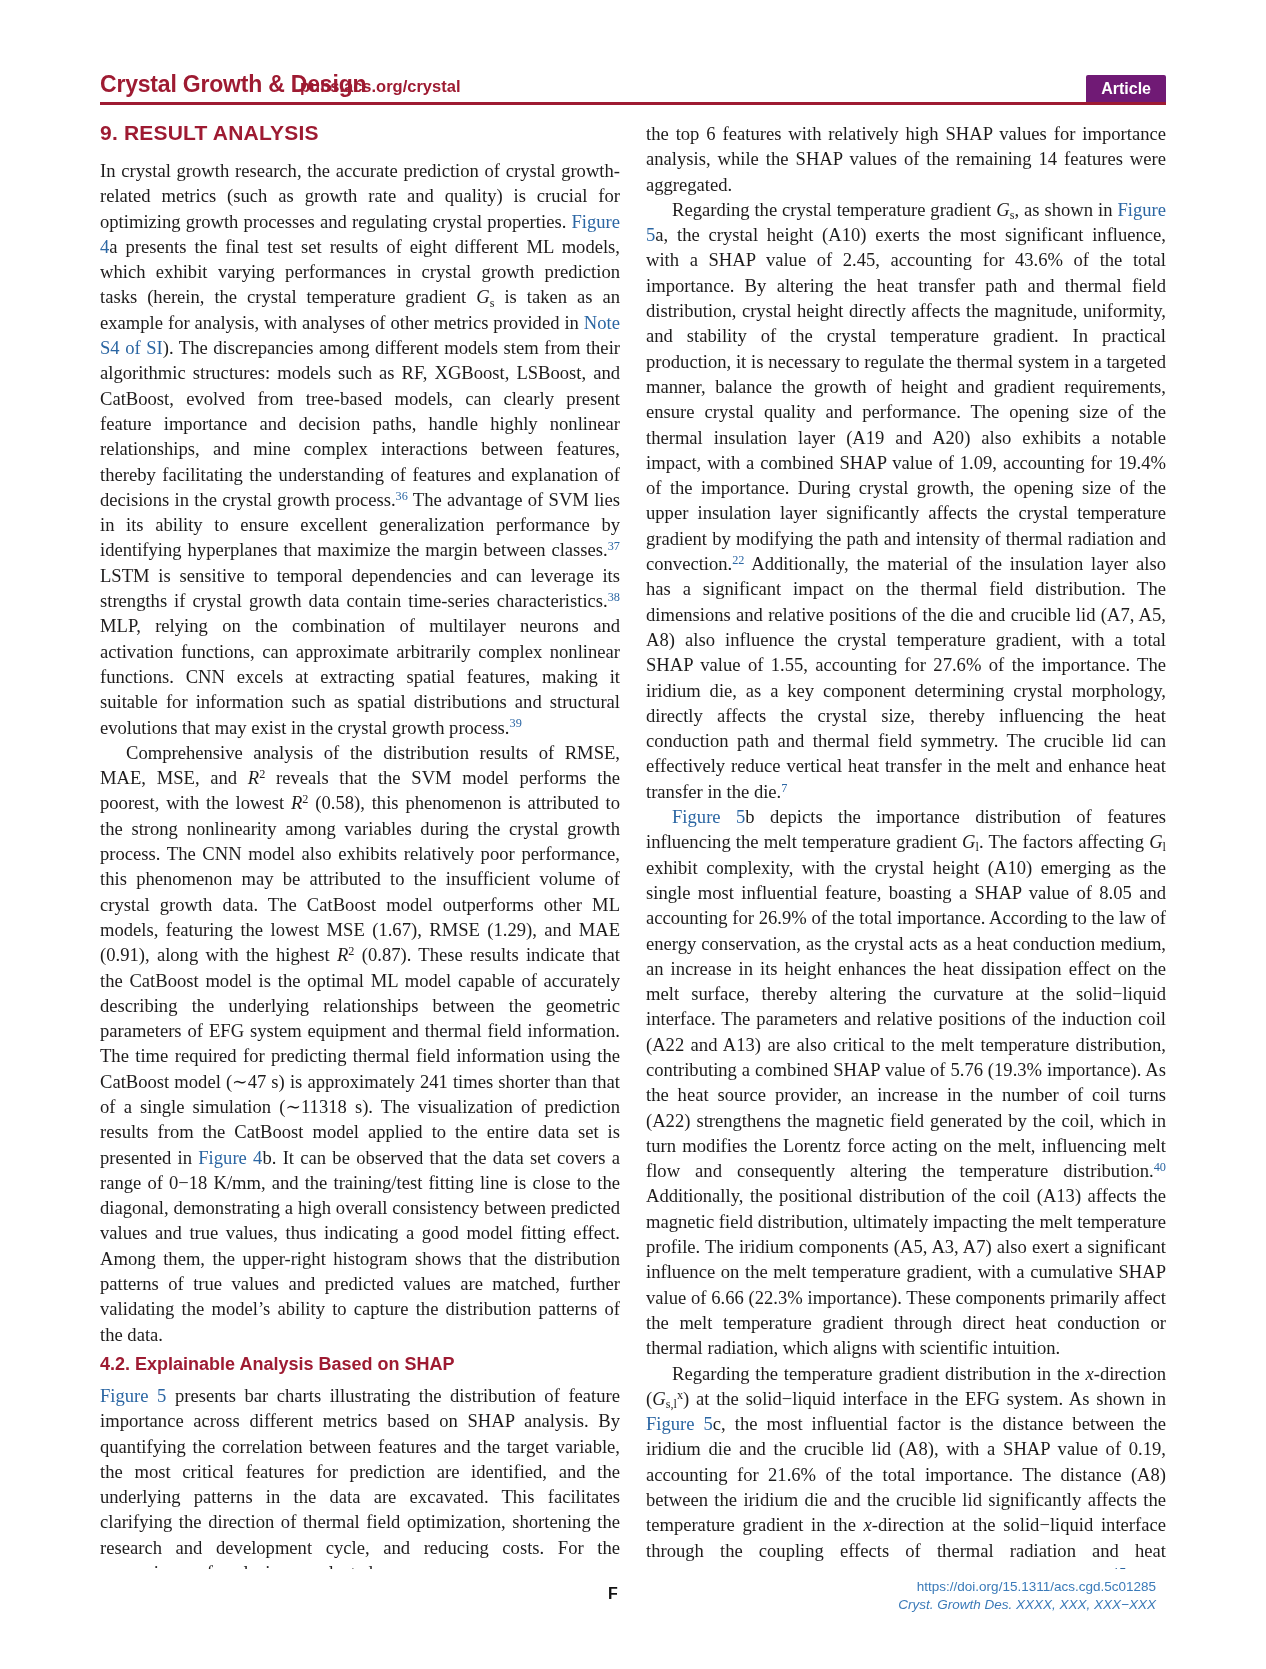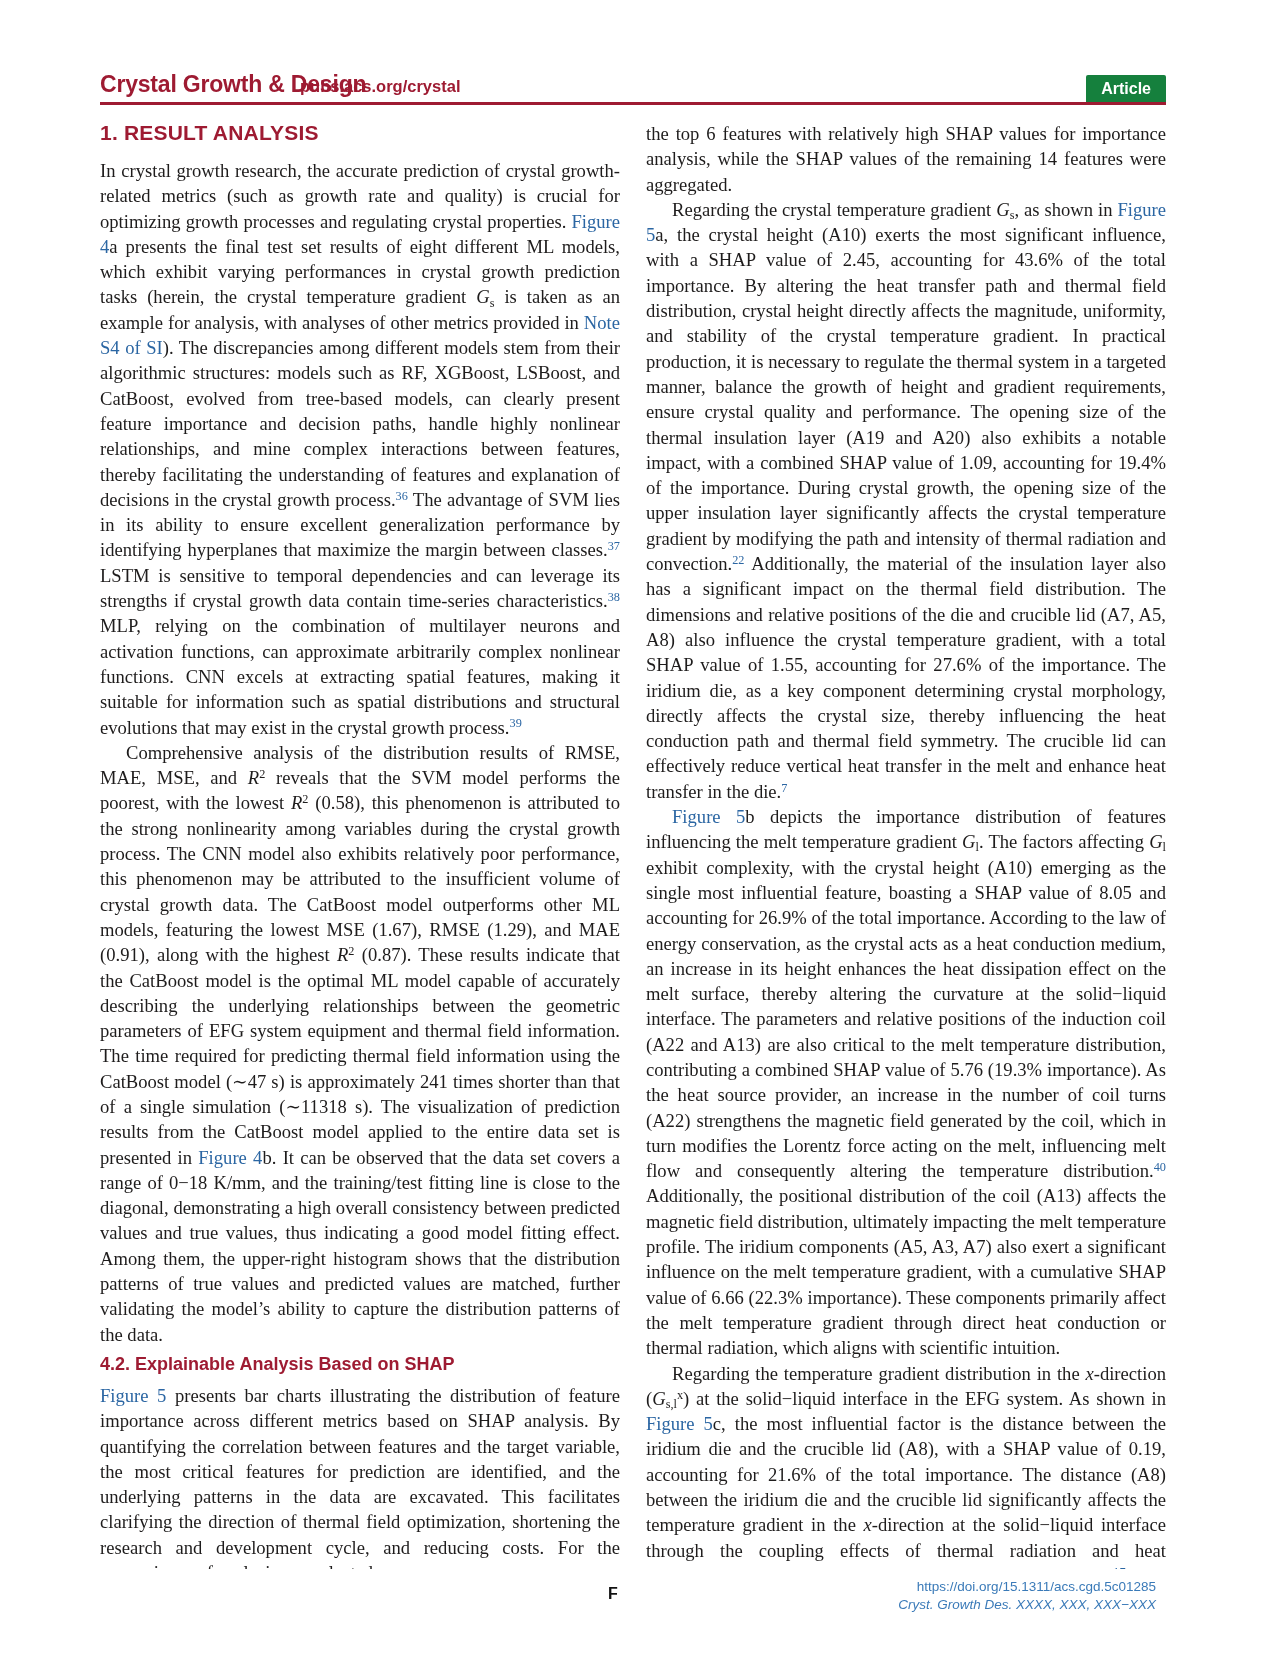--- a/index.html
+++ b/index.html
@@ -17,21 +17,21 @@
     font-family:"Liberation Sans","DejaVu Sans",sans-serif;
     font-weight:bold; font-size:23px; letter-spacing:-0.2px; color:#9e1b32;
   }
   .journal-url {
     position:absolute; left:200px; right:60px; bottom:8px; 
     font-family:Liberation Sans, sans-serif;
     font-weight:bold; font-size:16.5px; color:#9e1b32; cursor:pointer;
   }
   .badge {
     position:absolute; right:0; bottom:0;
-    background:#15803d; color:#ffffff;
+    background:#701a75; color:#ffffff;
     font-family:"Liberation Sans","DejaVu Sans",sans-serif;
     font-weight:bold; font-size:16px; padding:5px 15px 6px 15px; border-radius:2px 2px 0 0;
   }
   .header-rule { position:absolute; left:100px; right:100px; top:102px; height:3px; background:#9e1b32; }
   
   .columns {
     position:absolute; left:100px; top:121px; width:1066px; height:1448px;
     display:flex; gap:26px; overflow:hidden;
   }
   .col { width:520px; flex:0 0 520px; }
@@ -73,21 +73,21 @@
 
   <div class="header">
     <div class="journal-title">Crystal Growth &amp; Design</div>
     <div class="journal-url">pubs.acs.org/crystal</div>
     <div class="badge">Article</div>
   </div>
   <div class="header-rule"></div>
 
   <div class="columns">
     <div class="col">
-      <div class="sec-h1">1. RESULT ANALYSIS</div>
+      <div class="sec-h1">9. RESULT ANALYSIS</div>
       <p class="noindent">In crystal growth research, the accurate prediction of crystal growth-related metrics (such as growth rate and quality) is crucial for optimizing growth processes and regulating crystal properties. <span class="link">Figure 4</span>a presents the final test set results of eight different ML models, which exhibit varying performances in crystal growth prediction tasks (herein, the crystal temperature gradient <i>G</i><sub>s</sub> is taken as an example for analysis, with analyses of other metrics provided in <span class="link">Note S4 of SI</span>). The discrepancies among different models stem from their algorithmic structures: models such as RF, XGBoost, LSBoost, and CatBoost, evolved from tree-based models, can clearly present feature importance and decision paths, handle highly nonlinear relationships, and mine complex interactions between features, thereby facilitating the understanding of features and explanation of decisions in the crystal growth process.<span class="link"><sup>36</sup></span> The advantage of SVM lies in its ability to ensure excellent generalization performance by identifying hyperplanes that maximize the margin between classes.<span class="link"><sup>37</sup></span> LSTM is sensitive to temporal dependencies and can leverage its strengths if crystal growth data contain time-series characteristics.<span class="link"><sup>38</sup></span> MLP, relying on the combination of multilayer neurons and activation functions, can approximate arbitrarily complex nonlinear functions. CNN excels at extracting spatial features, making it suitable for information such as spatial distributions and structural evolutions that may exist in the crystal growth process.<span class="link"><sup>39</sup></span></p>
       <p>Comprehensive analysis of the distribution results of RMSE, MAE, MSE, and <i>R</i><sup>2</sup> reveals that the SVM model performs the poorest, with the lowest <i>R</i><sup>2</sup> (0.58), this phenomenon is attributed to the strong nonlinearity among variables during the crystal growth process. The CNN model also exhibits relatively poor performance, this phenomenon may be attributed to the insufficient volume of crystal growth data. The CatBoost model outperforms other ML models, featuring the lowest MSE (1.67), RMSE (1.29), and MAE (0.91), along with the highest <i>R</i><sup>2</sup> (0.87). These results indicate that the CatBoost model is the optimal ML model capable of accurately describing the underlying relationships between the geometric parameters of EFG system equipment and thermal field information. The time required for predicting thermal field information using the CatBoost model (∼47 s) is approximately 241 times shorter than that of a single simulation (∼11318 s). The visualization of prediction results from the CatBoost model applied to the entire data set is presented in <span class="link">Figure 4</span>b. It can be observed that the data set covers a range of 0−18 K/mm, and the training/test fitting line is close to the diagonal, demonstrating a high overall consistency between predicted values and true values, thus indicating a good model fitting effect. Among them, the upper-right histogram shows that the distribution patterns of true values and predicted values are matched, further validating the model’s ability to capture the distribution patterns of the data.</p>
       <div class="sec-h2 mid">4.2. Explainable Analysis Based on SHAP</div>
       <p class="noindent"><span class="link">Figure 5</span> presents bar charts illustrating the distribution of feature importance across different metrics based on SHAP analysis. By quantifying the correlation between features and the target variable, the most critical features for prediction are identified, and the underlying patterns in the data are excavated. This facilitates clarifying the direction of thermal field optimization, shortening the research and development cycle, and reducing costs. For the convenience of analysis, we selected</p>
     </div>
     <div class="col">
       <p class="noindent">the top 6 features with relatively high SHAP values for importance analysis, while the SHAP values of the remaining 14 features were aggregated.</p>
       <p>Regarding the crystal temperature gradient <i>G</i><sub>s</sub>, as shown in <span class="link">Figure 5</span>a, the crystal height (A10) exerts the most significant influence, with a SHAP value of 2.45, accounting for 43.6% of the total importance. By altering the heat transfer path and thermal field distribution, crystal height directly affects the magnitude, uniformity, and stability of the crystal temperature gradient. In practical production, it is necessary to regulate the thermal system in a targeted manner, balance the growth of height and gradient requirements, ensure crystal quality and performance. The opening size of the thermal insulation layer (A19 and A20) also exhibits a notable impact, with a combined SHAP value of 1.09, accounting for 19.4% of the importance. During crystal growth, the opening size of the upper insulation layer significantly affects the crystal temperature gradient by modifying the path and intensity of thermal radiation and convection.<span class="link"><sup>22</sup></span> Additionally, the material of the insulation layer also has a significant impact on the thermal field distribution. The dimensions and relative positions of the die and crucible lid (A7, A5, A8) also influence the crystal temperature gradient, with a total SHAP value of 1.55, accounting for 27.6% of the importance. The iridium die, as a key component determining crystal morphology, directly affects the crystal size, thereby influencing the heat conduction path and thermal field symmetry. The crucible lid can effectively reduce vertical heat transfer in the melt and enhance heat transfer in the die.<span class="link"><sup>7</sup></span></p>
       <p><span class="link">Figure 5</span>b depicts the importance distribution of features influencing the melt temperature gradient <i>G</i><sub>l</sub>. The factors affecting <i>G</i><sub>l</sub> exhibit complexity, with the crystal height (A10) emerging as the single most influential feature, boasting a SHAP value of 8.05 and accounting for 26.9% of the total importance. According to the law of energy conservation, as the crystal acts as a heat conduction medium, an increase in its height enhances the heat dissipation effect on the melt surface, thereby altering the curvature at the solid−liquid interface. The parameters and relative positions of the induction coil (A22 and A13) are also critical to the melt temperature distribution, contributing a combined SHAP value of 5.76 (19.3% importance). As the heat source provider, an increase in the number of coil turns (A22) strengthens the magnetic field generated by the coil, which in turn modifies the Lorentz force acting on the melt, influencing melt flow and consequently altering the temperature distribution.<span class="link"><sup>40</sup></span> Additionally, the positional distribution of the coil (A13) affects the magnetic field distribution, ultimately impacting the melt temperature profile. The iridium components (A5, A3, A7) also exert a significant influence on the melt temperature gradient, with a cumulative SHAP value of 6.66 (22.3% importance). These components primarily affect the melt temperature gradient through direct heat conduction or thermal radiation, which aligns with scientific intuition.</p>
       <p>Regarding the temperature gradient distribution in the <i>x</i>-direction (<i>G</i><sub>s,l</sub><sup>x</sup>) at the solid−liquid interface in the EFG system. As shown in <span class="link">Figure 5</span>c, the most influential factor is the distance between the iridium die and the crucible lid (A8), with a SHAP value of 0.19, accounting for 21.6% of the total importance. The distance (A8) between the iridium die and the crucible lid significantly affects the temperature gradient in the <i>x</i>-direction at the solid−liquid interface through the coupling effects of thermal radiation and heat conduction, which is consistent with our previous work.<span class="link"><sup>17</sup></span> The relative position of the induction coil</p>

